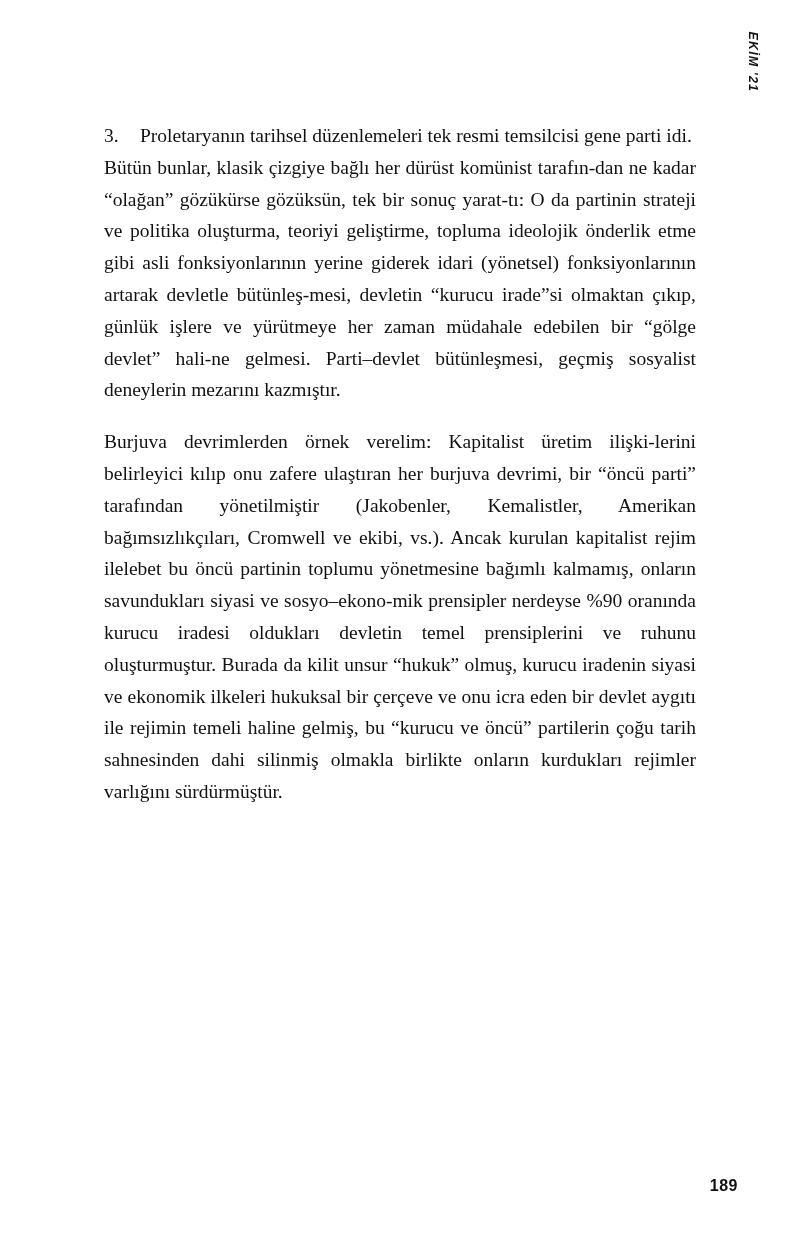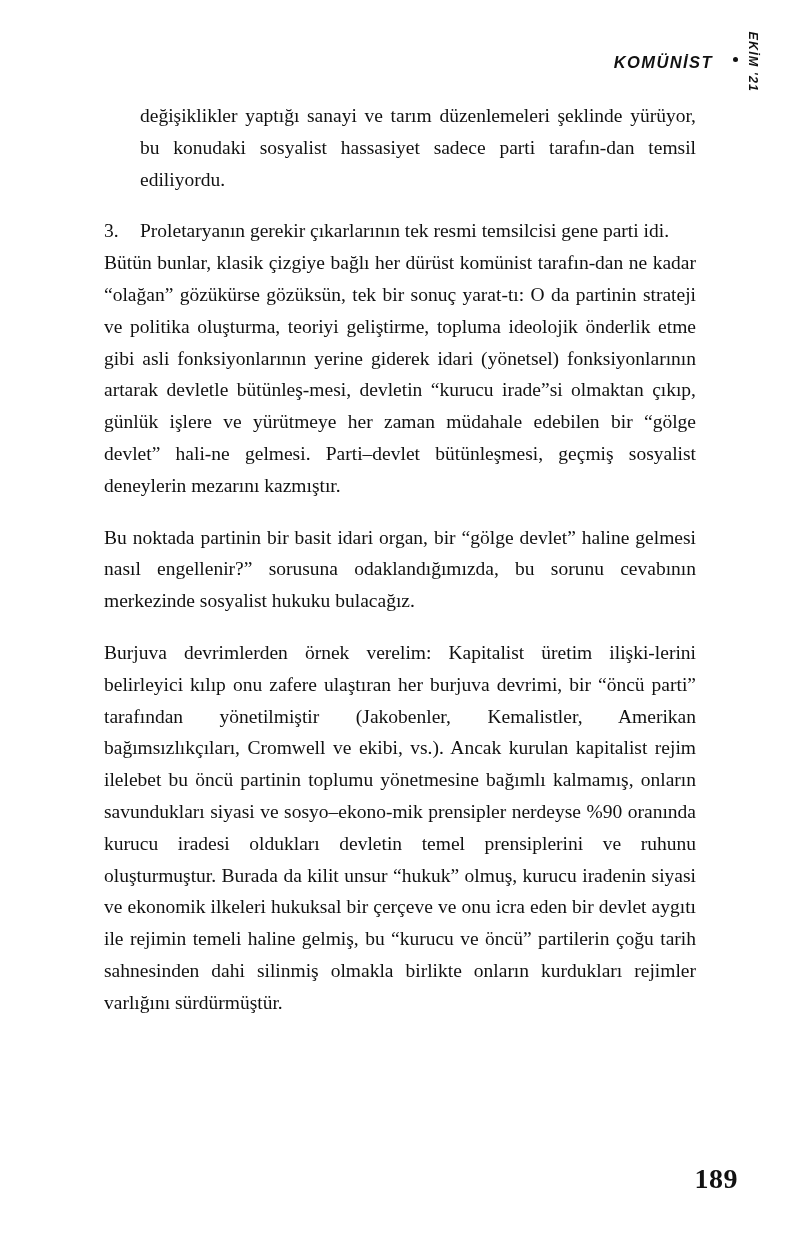--- a/index.html
+++ b/index.html
@@ -104,51 +104,45 @@
     top: 0;
     font-size: 19.5px;
   }
   .it { }
 
   
   .page-number {
     position: absolute;
     bottom: 46px;
     right: 60px;
-    font-family: Liberation Serif, serif;
+    font-family: Liberation Sans, sans-serif;
     font-weight: bold;
-    font-size: 28px;
+    font-size: 16px;
     letter-spacing: 0.5px;
     color: #121212;
   }
 </style>
 </head>
 <body>
 
 <div class="page">
 
-  <div class="header">
-    <span class="header-title">KOMÜNİST</span>
-    <span class="header-dot"></span>
-  </div>
 
   <div class="side-label">EKİM '21</div>
 
   <div class="content">
 
-    <p class="para first-block">değişiklikler yaptığı sanayi ve tarım düzenlemeleri şeklinde yürüyor, bu konudaki sosyalist hassasiyet sadece parti tarafın-dan temsil ediliyordu.</p>
 
     <div class="numbered">
       <span class="num">3.</span>
-      <span>Proletaryanın gerekir çıkarlarının tek resmi temsilcisi gene parti idi.</span>
+      <span>Proletaryanın tarihsel düzenlemeleri tek resmi temsilcisi gene parti idi.</span>
     </div>
 
     <p class="para"><span>Bütün bunlar, klasik çizgiye bağlı her dürüst komünist tarafın-dan ne kadar “olağan” gözükürse gözüksün, tek bir sonuç yarat-tı: O da partinin strateji ve politika oluşturma, teoriyi geliştirme, topluma ideolojik önderlik etme gibi asli fonksiyonlarının yerine giderek idari (</span><span class="it">yönetsel</span><span>) fonksiyonlarının artarak devletle bütünleş-mesi, devletin “kurucu irade”si olmaktan çıkıp, günlük işlere ve yürütmeye her zaman müdahale edebilen bir “gölge devlet” hali-ne gelmesi. Parti–devlet bütünleşmesi, geçmiş sosyalist deneylerin mezarını kazmıştır.</span></p>
 
-    <p class="para"><span>Bu noktada </span><span class="it">partinin bir basit idari organ, bir “gölge devlet” haline gelmesi nasıl engellenir?”</span><span> sorusuna odaklandığımızda, bu sorunu cevabının merkezinde sosyalist hukuku bulacağız.</span></p>
 
     <p class="para"><span>Burjuva devrimlerden örnek verelim: Kapitalist üretim ilişki-lerini belirleyici kılıp onu zafere ulaştıran her burjuva devrimi, bir “öncü parti” tarafından yönetilmiştir (</span><span class="it">Jakobenler, Kemalistler, Amerikan bağımsızlıkçıları, Cromwell ve ekibi, vs.</span><span>). Ancak kurulan kapitalist rejim ilelebet bu öncü partinin toplumu yönetmesine bağımlı kalmamış, onların savundukları siyasi ve sosyo–ekono-mik prensipler nerdeyse %90 oranında kurucu iradesi oldukları devletin temel prensiplerini ve ruhunu oluşturmuştur. Burada da kilit unsur “hukuk” olmuş, kurucu iradenin siyasi ve ekonomik ilkeleri hukuksal bir çerçeve ve onu icra eden bir devlet aygıtı ile rejimin temeli haline gelmiş, bu “kurucu ve öncü” partilerin çoğu tarih sahnesinden dahi silinmiş olmakla birlikte onların kurdukları rejimler varlığını sürdürmüştür.</span></p>
 
 
   </div>
 
   <div class="page-number">189</div>
 
 </div>
 

